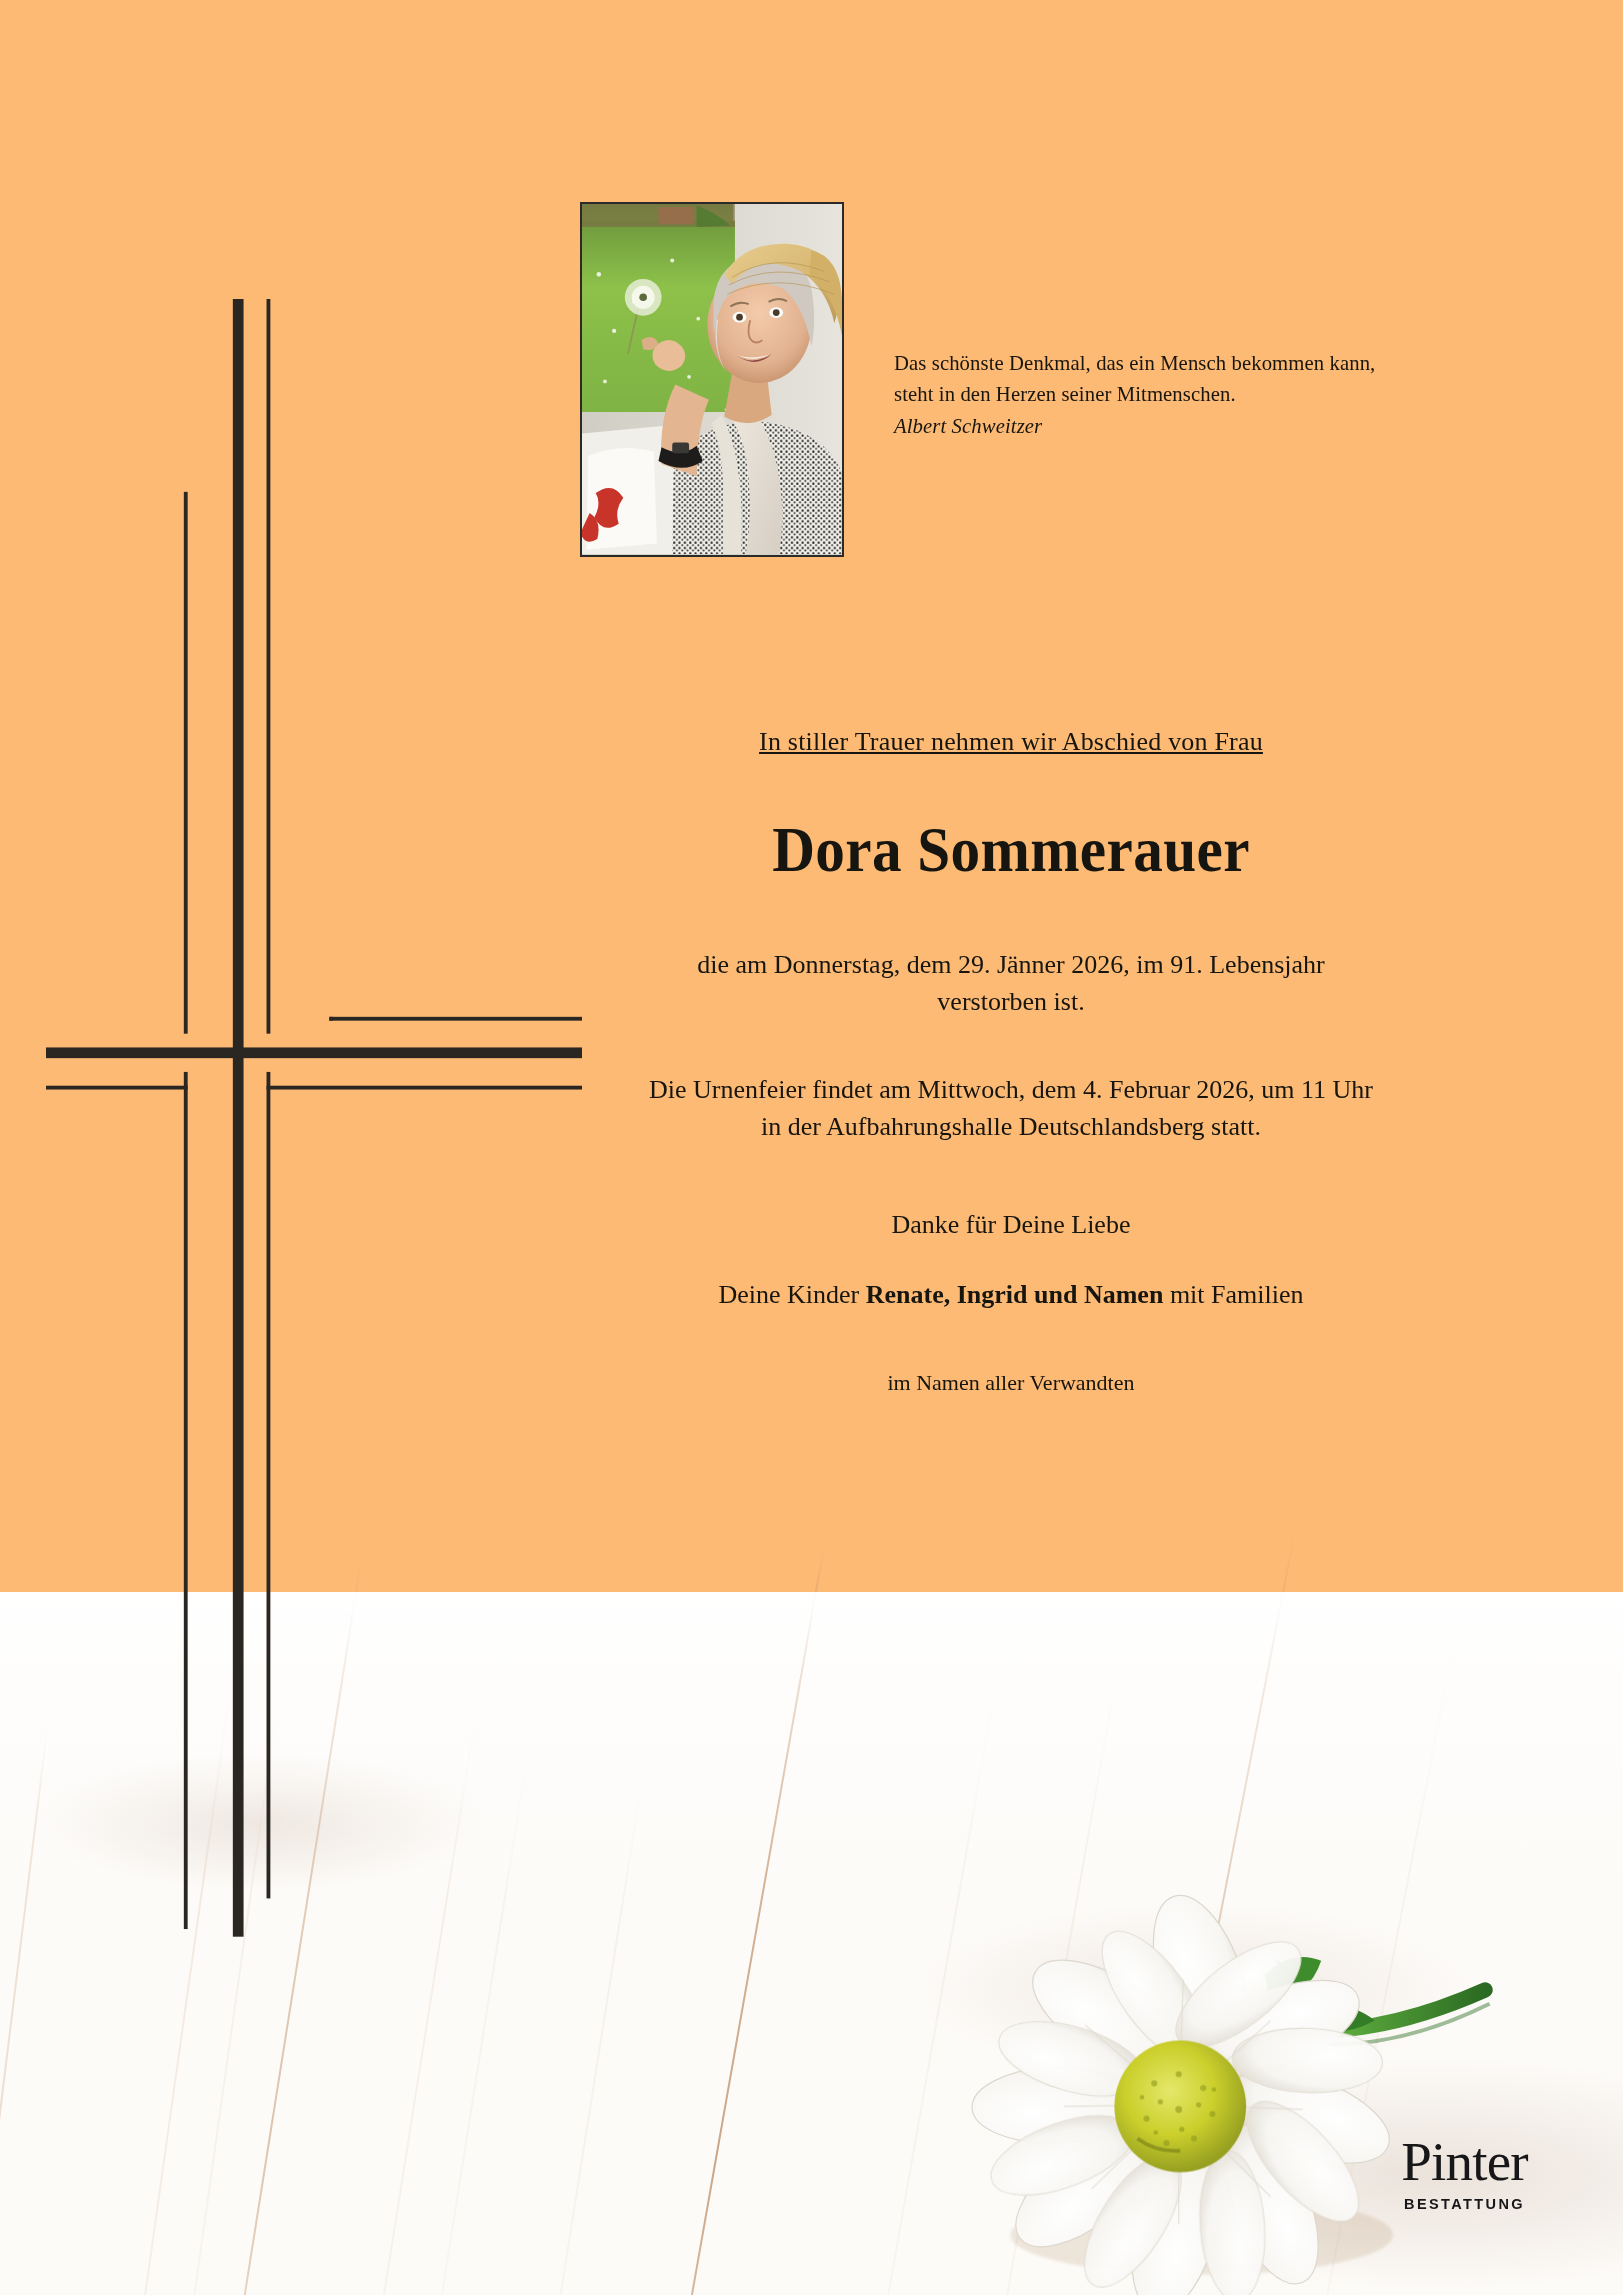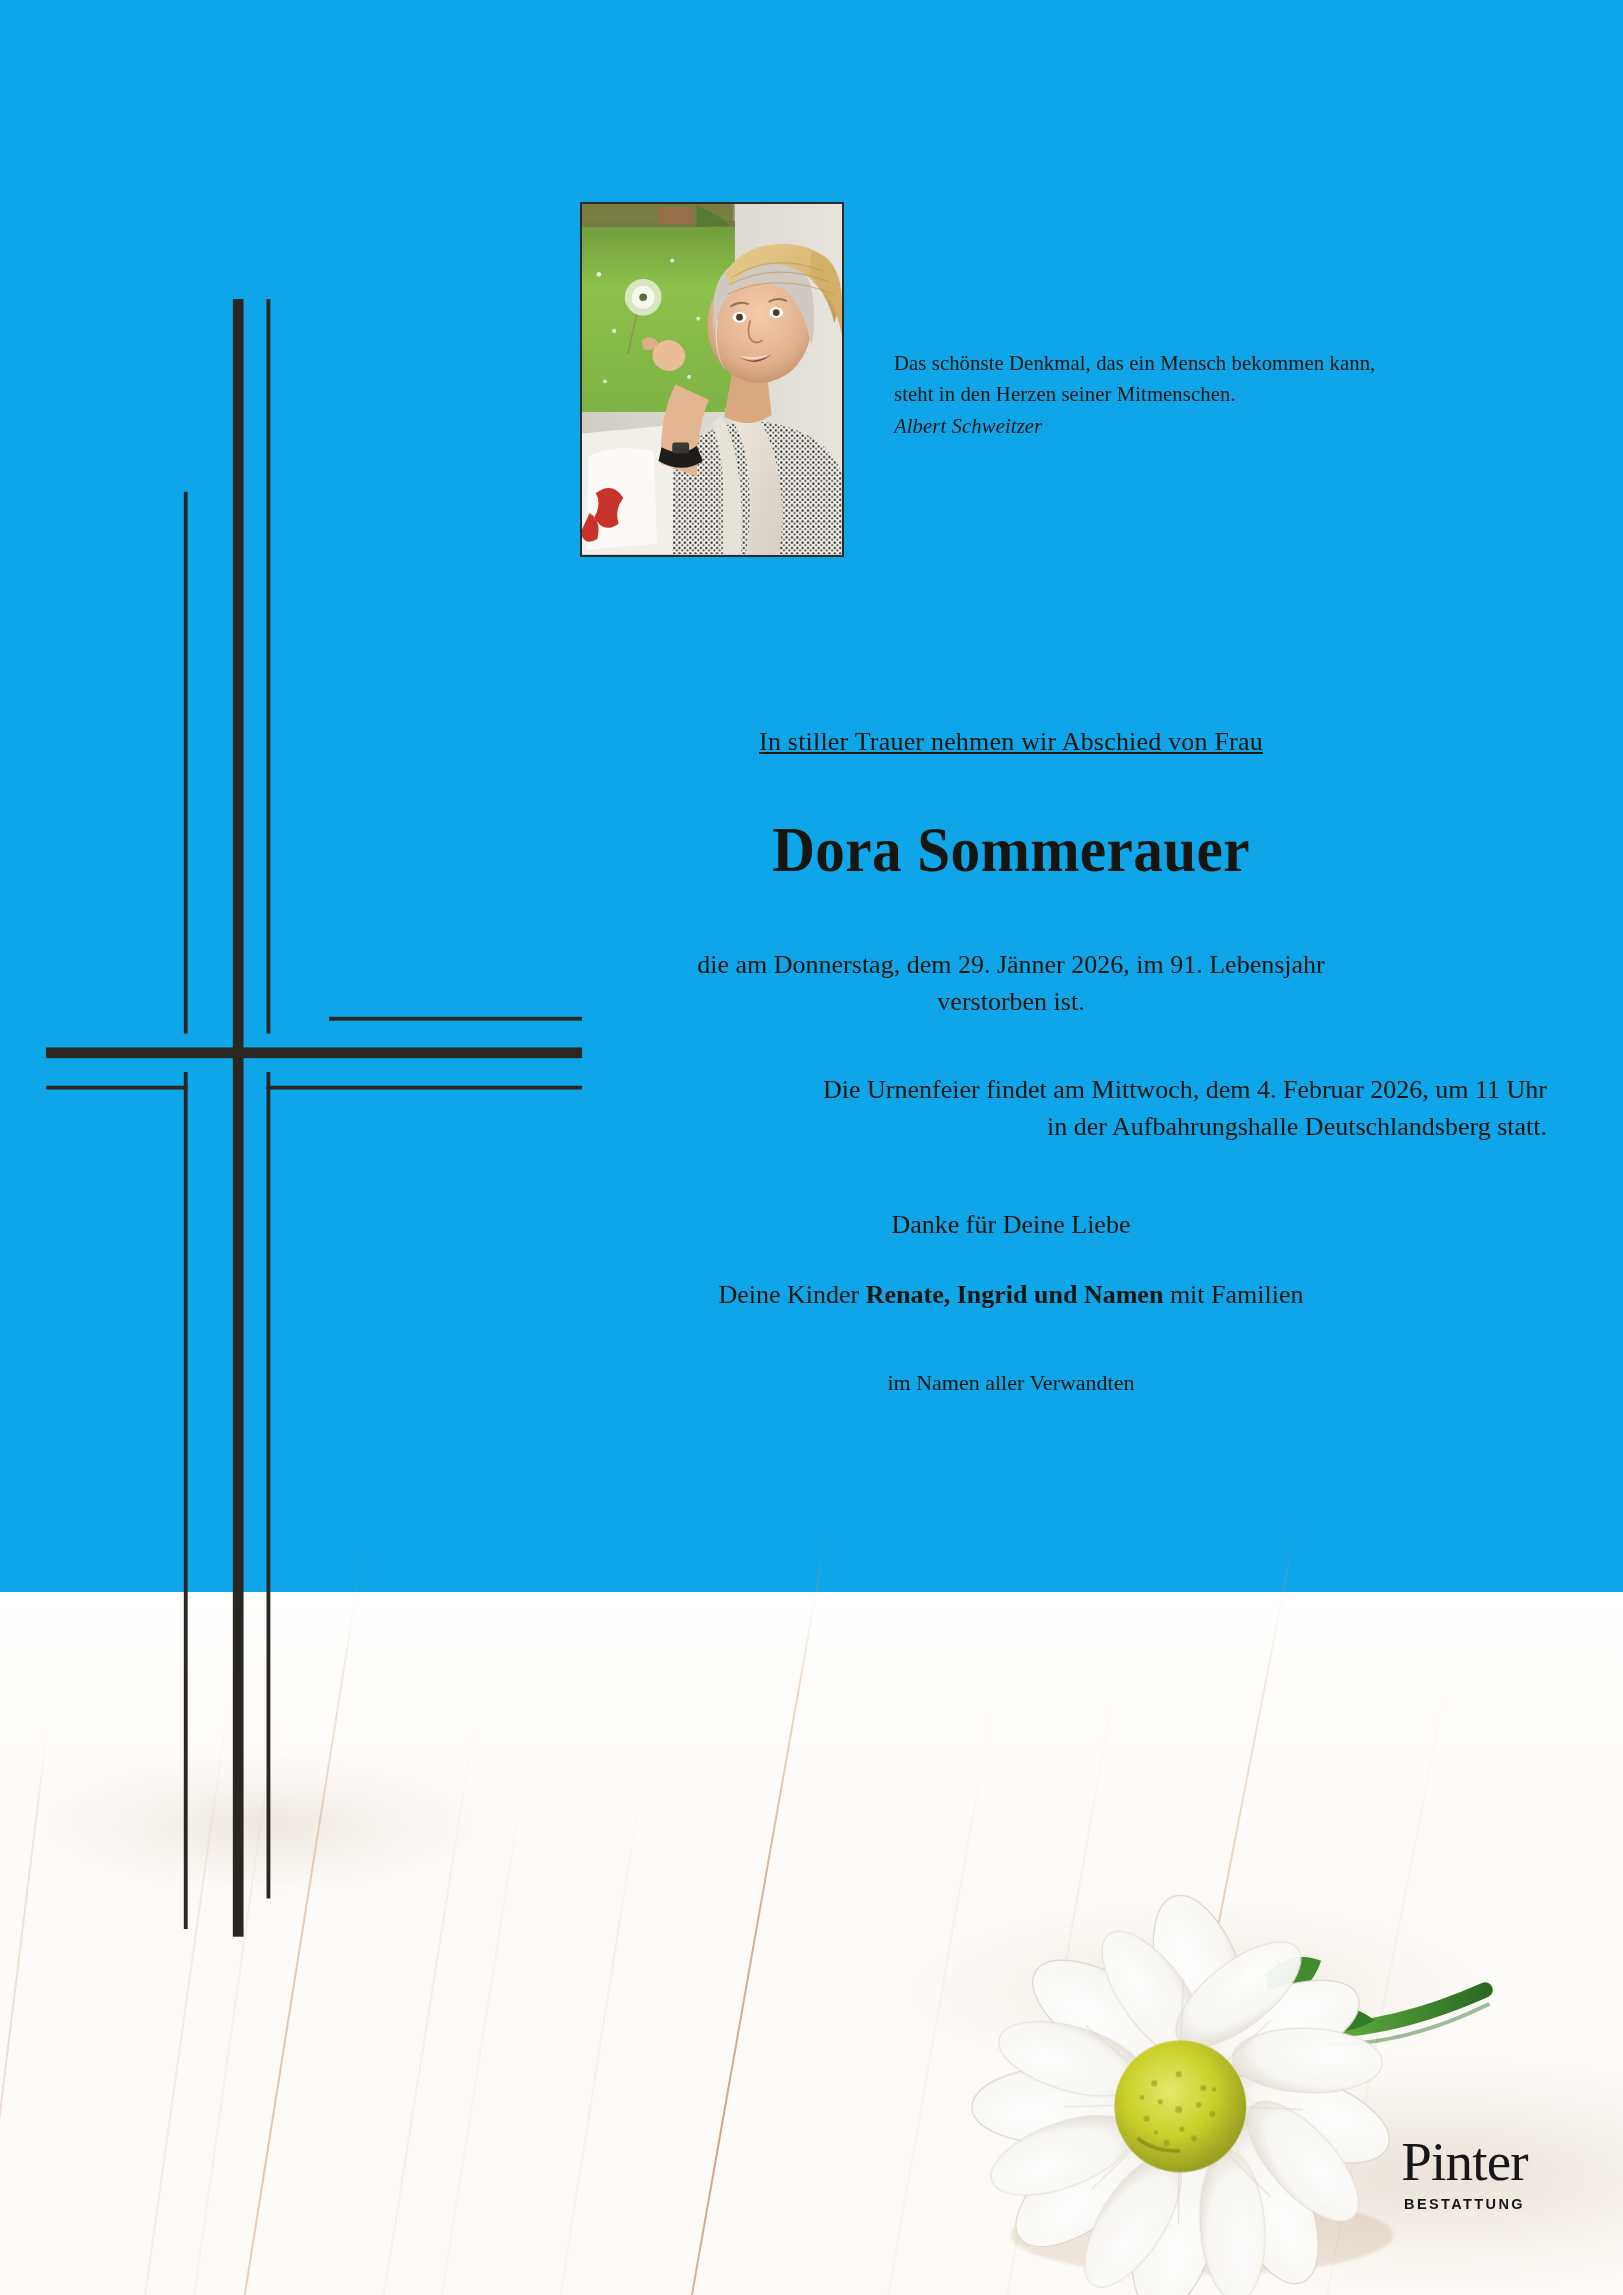--- a/index.html
+++ b/index.html
@@ -5,21 +5,21 @@
   html, body {
     margin: 0;
     padding: 0;
     background: #ffffff;
   }
 
   #page {
     position: relative;
     width: 1623px;
     height: 2295px;
-    background: #0ea5e9;
+    background: #fdba74;
     overflow: hidden;
     font-family: "Liberation Serif", "DejaVu Serif", serif;
     color: #1a1a18;
   }
 
   
   .wood-bg {
     position: absolute;
     left: 0;
     top: 1592px;
@@ -118,21 +118,20 @@
   }
   .death-info {
     margin-top: 60px;
     font-size: 26px;
     line-height: 1.42;
   }
   .ceremony-info {
     margin-top: 51px;
     font-size: 26px;
     line-height: 1.42;
-    text-align: right;
   }
   .thanks {
     margin-top: 64px;
     font-size: 26px;
   }
   .children {
     margin-top: 40px;
     font-size: 26px;
   }
   .children b { font-weight: bold; }

